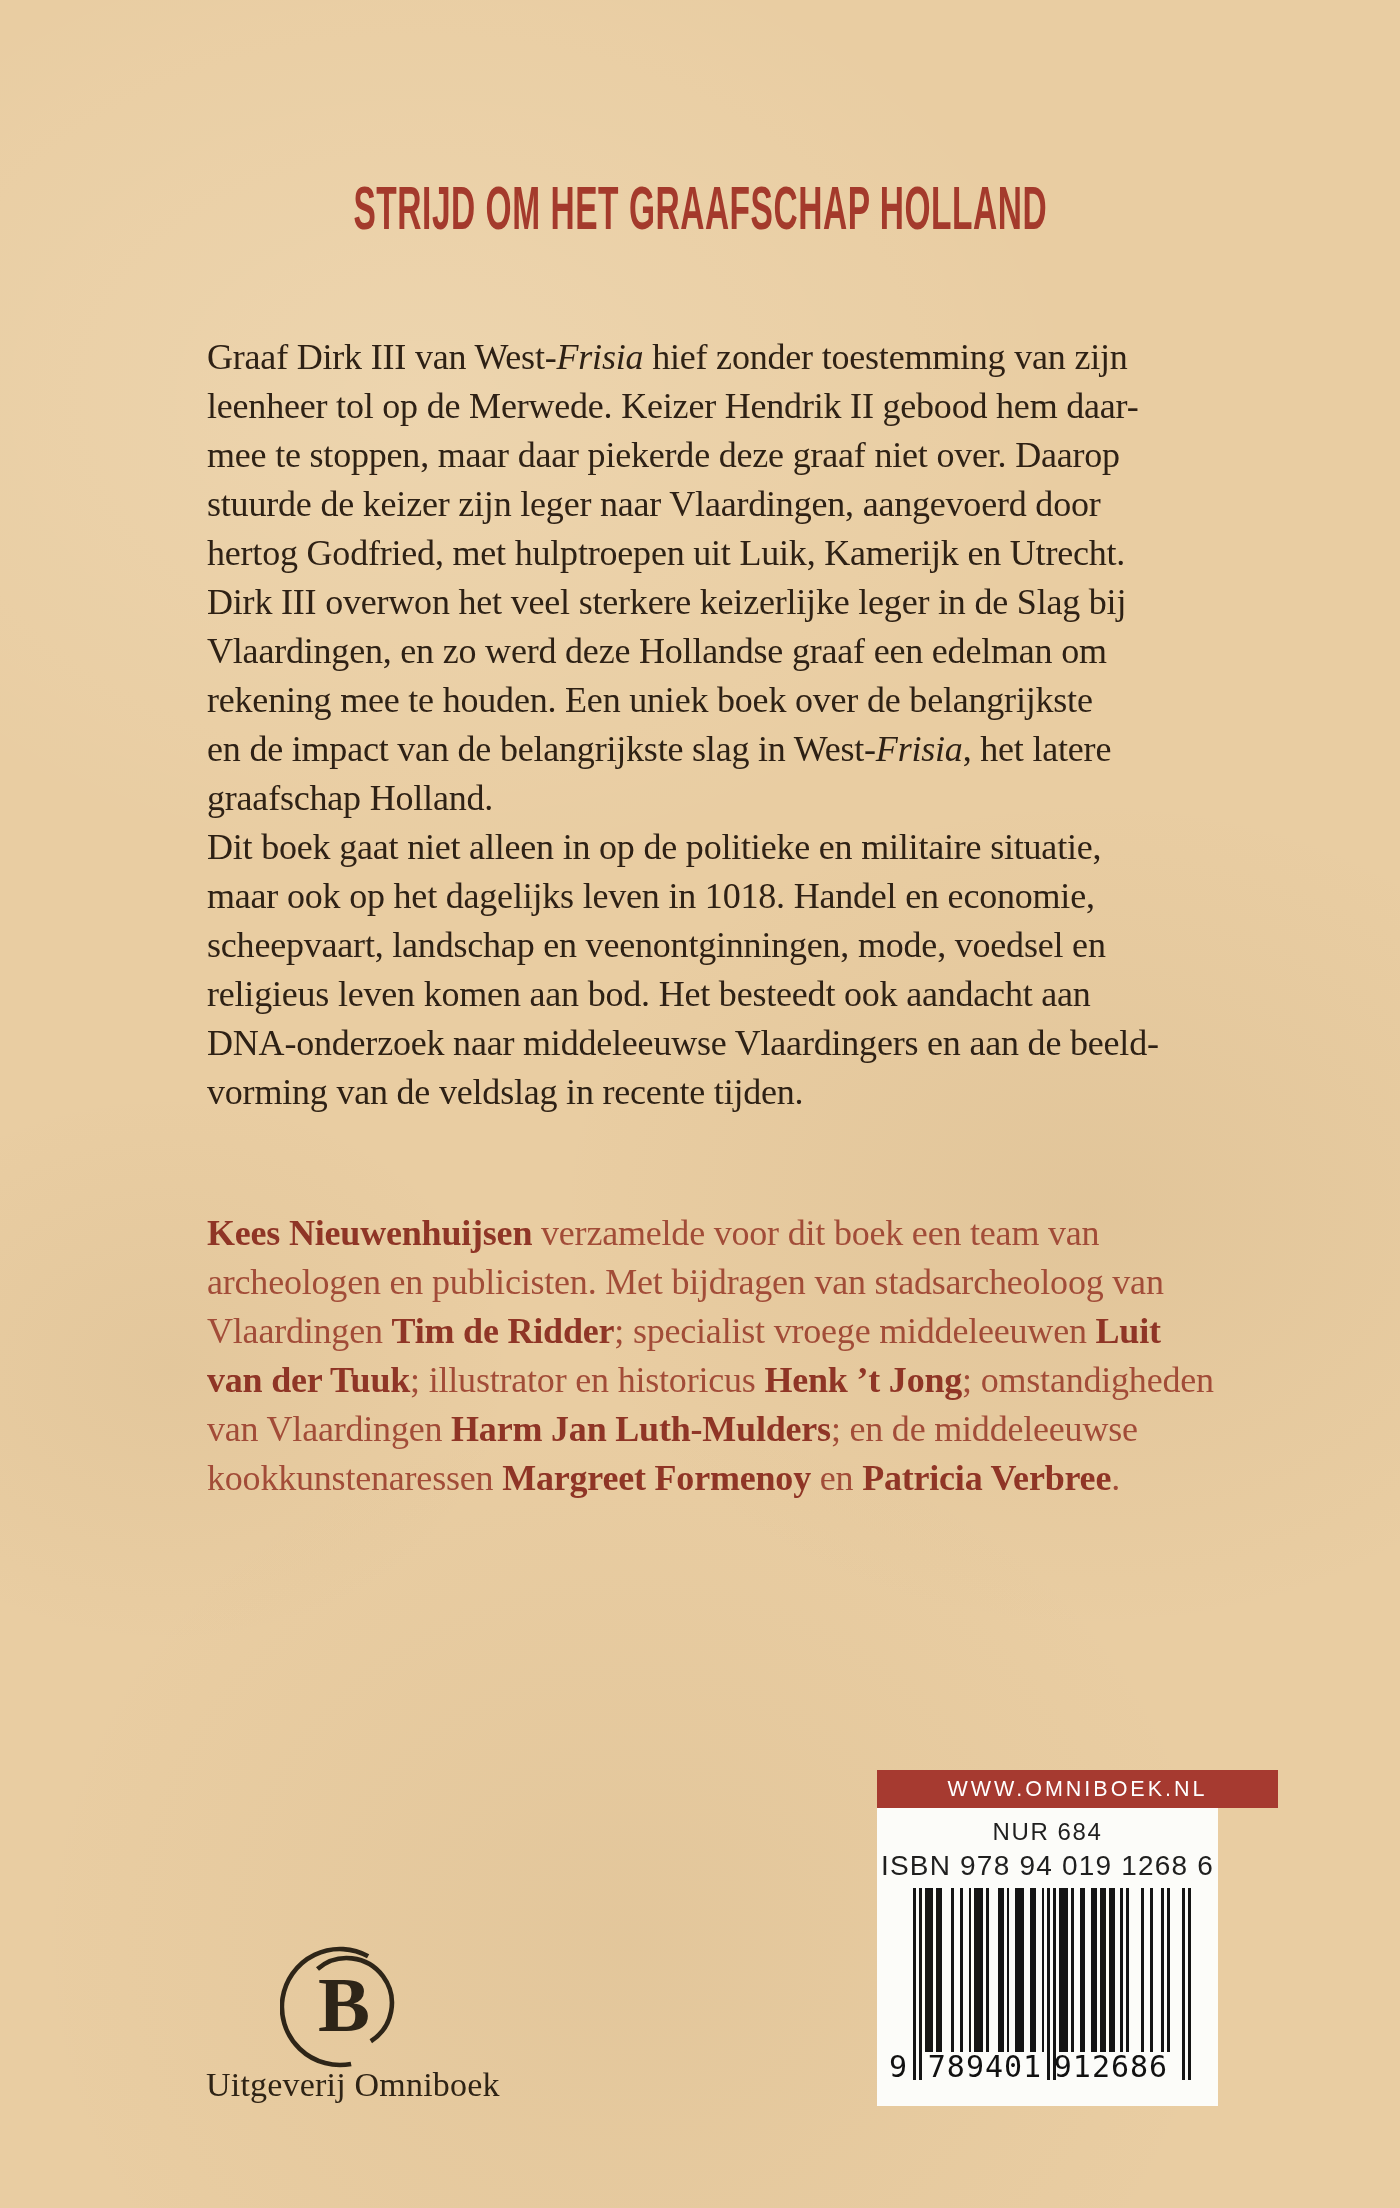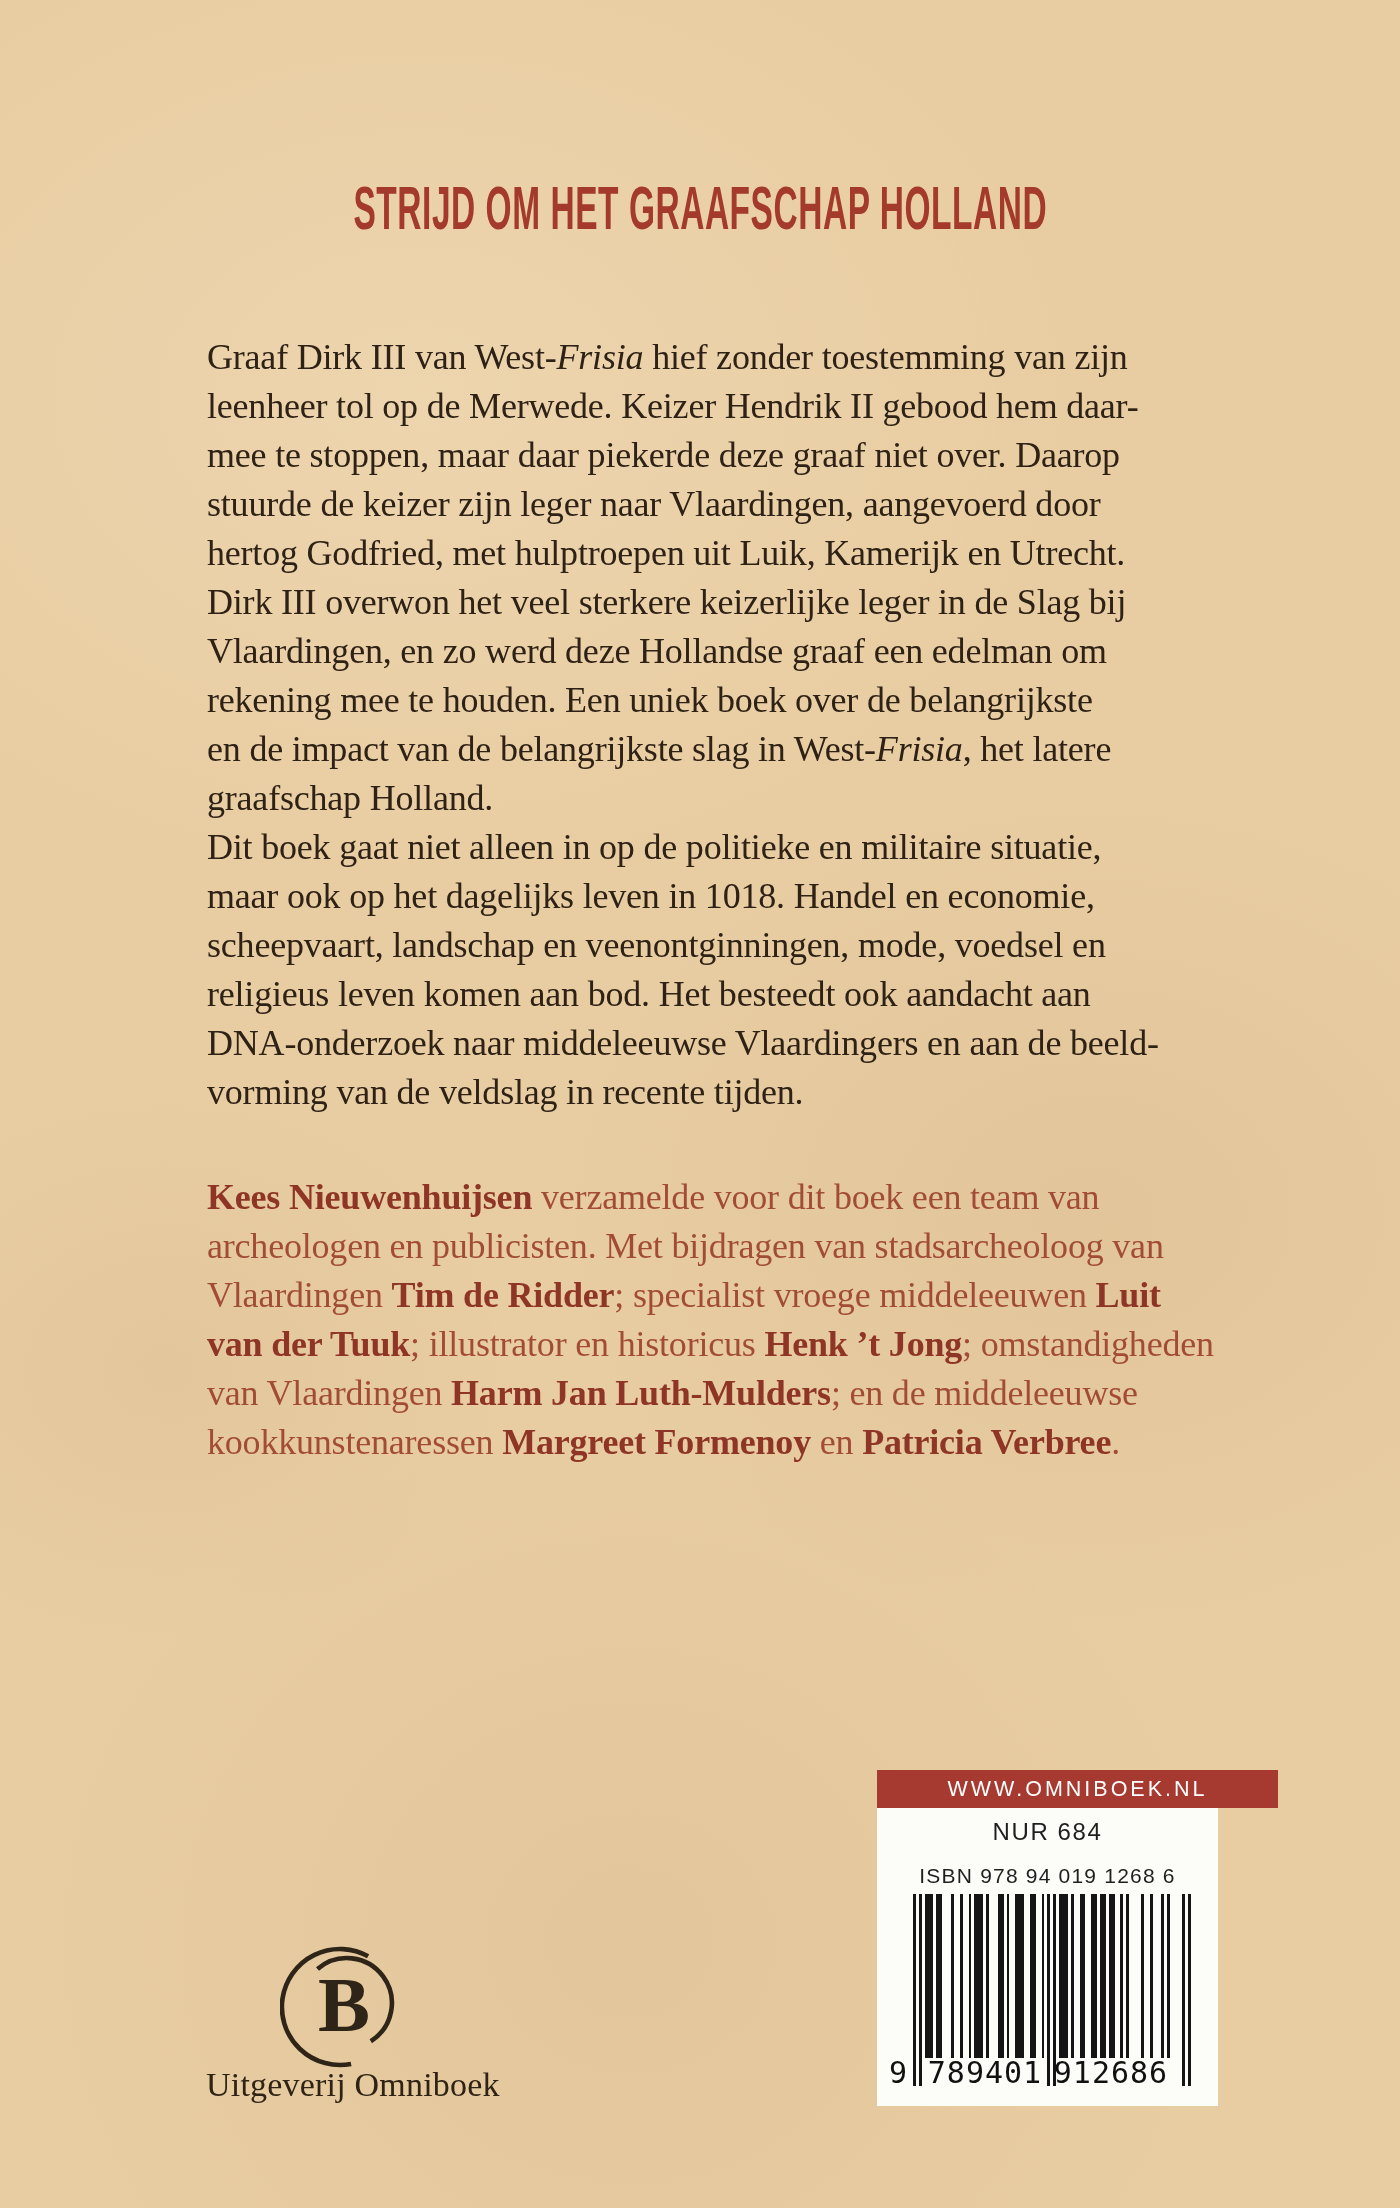--- a/index.html
+++ b/index.html
@@ -32,21 +32,21 @@
   .banner{
     position:absolute;left:877px;top:1770px;width:401px;height:38px;
     display:flex;align-items:center;justify-content:center;
     font-family:"Liberation Sans",sans-serif;font-size:21.5px;letter-spacing:3px;color:#ffffff;
   }
   .isbn-box{
     position:absolute;left:877px;top:1808px;width:341px;height:298px;background:#fcfcf9;
     font-family:"Liberation Sans",sans-serif;color:#1f1f1f;text-align:center;
   }
   .nur{margin-top:10px;font-size:24px;letter-spacing:1.6px;}
-  .isbn{margin-top:18px;font-size:21px;letter-spacing:1.2px;}
+  .isbn{margin-top:4px;font-size:28px;letter-spacing:1.2px;}
   
   .barcode{position:relative;width:279px;height:198px;margin:6px 0 0 36px;}
   .bc-bars{display:flex;align-items:flex-start;height:198px;}
   .bc-mod{width:2.93px;height:164px;flex:0 0 auto;}
   .bc-mod.on{background:#151515;}
   .bc-mod.guard{height:192px;}
   .bc-digits{position:absolute;bottom:2px;left:0;width:100%;height:34px;
     font-family:"DejaVu Sans Mono",monospace;font-size:30px;color:#111;}
   .bc-digits .d9{position:absolute;left:-24px;bottom:0;}
   .bc-digits .dL{position:absolute;left:12px;width:120px;bottom:0;text-align:center;letter-spacing:1px;}
@@ -73,21 +73,21 @@
       <div class="tline"><span>en de impact van de belangrijkste slag in West-</span><span class="em">Frisia</span><span>, het latere</span></div>
       <div class="tline"><span>graafschap Holland.</span></div>
       <div class="tline"><span>Dit boek gaat niet alleen in op de politieke en militaire situatie,</span></div>
       <div class="tline"><span>maar ook op het dagelijks leven in 1018. Handel en economie,</span></div>
       <div class="tline"><span>scheepvaart, landschap en veenontginningen, mode, voedsel en</span></div>
       <div class="tline"><span>religieus leven komen aan bod. Het besteedt ook aandacht aan</span></div>
       <div class="tline"><span>DNA-onderzoek naar middeleeuwse Vlaardingers en aan de beeld-</span></div>
       <div class="tline"><span>vorming van de veldslag in recente tijden.</span></div>
     </div>
 
-  <div class="textblock" id="authors" style="color: rgb(162, 76, 56);">
+  <div class="textblock" id="authors" style="color: rgb(162, 76, 56); margin-top: 36px;">
       <div class="tline"><span class="bold" style="color: rgb(143, 53, 38);">Kees Nieuwenhuijsen</span><span> verzamelde voor dit boek een team van</span></div>
       <div class="tline"><span>archeologen en publicisten. Met bijdragen van stadsarcheoloog van</span></div>
       <div class="tline"><span>Vlaardingen </span><span class="bold" style="color: rgb(143, 53, 38);">Tim de Ridder</span><span>; specialist vroege middeleeuwen </span><span class="bold" style="color: rgb(143, 53, 38);">Luit</span></div>
       <div class="tline"><span class="bold" style="color: rgb(143, 53, 38);">van der Tuuk</span><span>; illustrator en historicus </span><span class="bold" style="color: rgb(143, 53, 38);">Henk ’t Jong</span><span>; omstandigheden</span></div>
       <div class="tline"><span>van Vlaardingen </span><span class="bold" style="color: rgb(143, 53, 38);">Harm Jan Luth-Mulders</span><span>; en de middeleeuwse</span></div>
       <div class="tline"><span>kookkunstenaressen </span><span class="bold" style="color: rgb(143, 53, 38);">Margreet Formenoy</span><span> en </span><span class="bold" style="color: rgb(143, 53, 38);">Patricia Verbree</span><span>.</span></div>
     </div>
 
   <svg class="logo" viewBox="0 0 124 130">
     <g>

